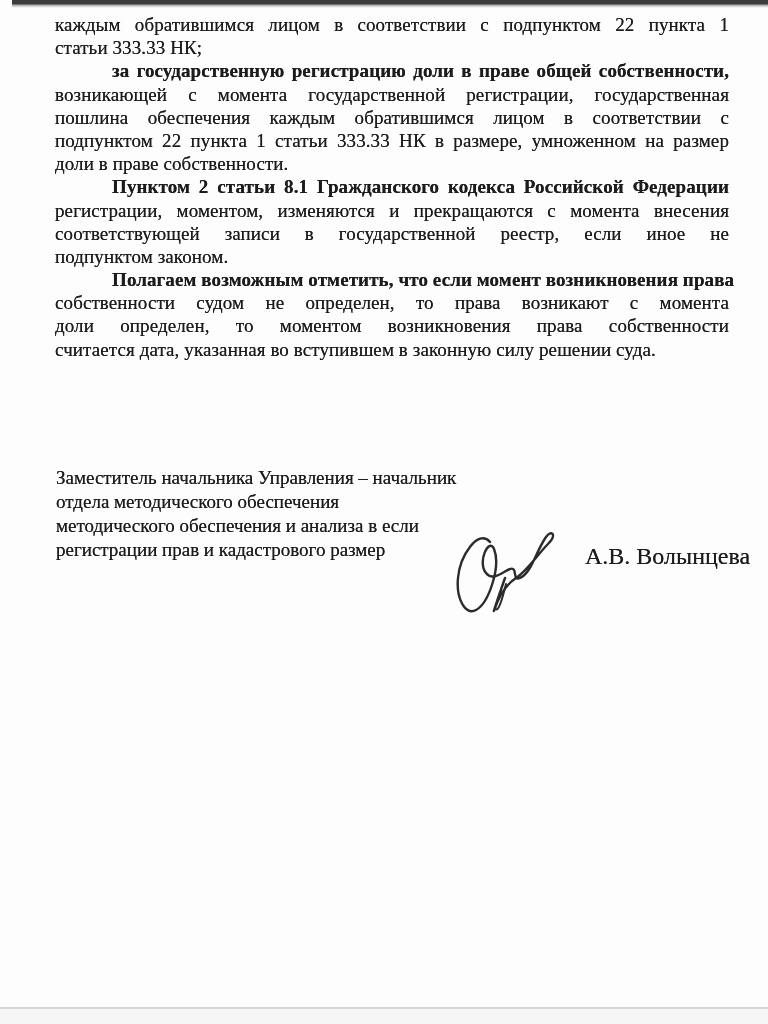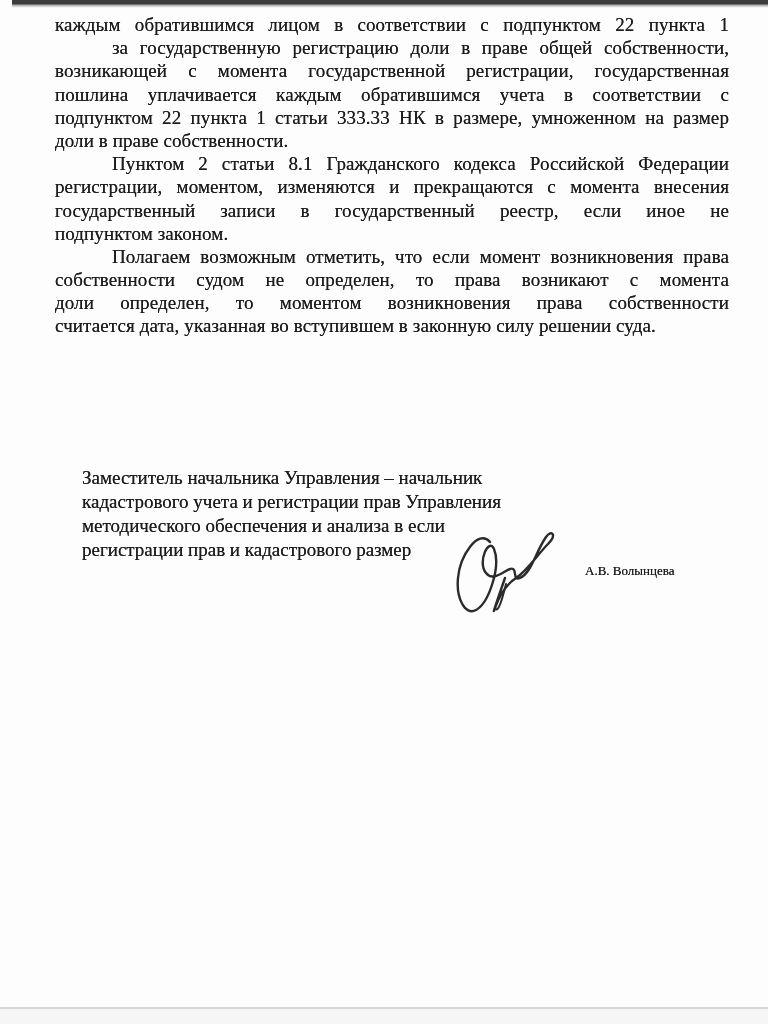--- a/index.html
+++ b/index.html
@@ -51,41 +51,42 @@
     text-align: justify;
     text-align-last: justify;
     white-space: nowrap;
     height: 23.2px;
   }
   .tline.para-end {
     text-align-last: left;
   }
   .tline.indent {
     text-indent: 57px;
+    font-weight: bold;
   }
 
   
   .signoff {
     position: absolute;
     top: 466px;
-    left: 82px;
+    left: 56px;
     width: 480px;
     font-size: 19px;
     line-height: 24px;
     text-shadow: 0 0 0.6px rgba(20,20,20,0.85);
   }
   .signoff .sline {
     white-space: nowrap;
     height: 24px;
   }
   .sign-name {
     position: absolute;
-    top: 559px;
+    top: 544px;
     left: 585px;
-    font-size: 13px;
+    font-size: 24px;
     line-height: 24px;
     white-space: nowrap;
     text-shadow: 0 0 0.6px rgba(20,20,20,0.85);
   }
   .signature-wrap {
     position: absolute;
     top: 520px;
     left: 448px;
     width: 112px;
     height: 104px;
@@ -96,38 +97,39 @@
     height: 100%;
   }
 </style>
 </head>
 <body>
 
 <div class="scan-strip-top"></div>
 
 <div class="doc-body">
   <div class="tline">каждым обратившимся лицом в соответствии с подпунктом 22 пункта 1</div>
+  <div class="tline para-end">статьи 333.33 НК;</div>
   <div class="tline indent">за государственную регистрацию доли в праве общей собственности,</div>
   <div class="tline">возникающей с момента государственной регистрации, государственная</div>
-  <div class="tline">пошлина уплачивается каждым обратившимся учета в соответствии с</div>
+  <div class="tline">пошлина обеспечения каждым обратившимся лицом в соответствии с</div>
   <div class="tline">подпунктом 22 пункта 1 статьи 333.33 НК в размере, умноженном на размер</div>
   <div class="tline para-end">доли в праве собственности.</div>
   <div class="tline indent">Пунктом 2 статьи 8.1 Гражданского кодекса Российской Федерации</div>
   <div class="tline">регистрации, моментом, изменяются и прекращаются с момента внесения</div>
-  <div class="tline">государственный записи в государственный реестр, если иное не</div>
+  <div class="tline">соответствующей записи в государственной реестр, если иное не</div>
   <div class="tline para-end">подпунктом законом.</div>
   <div class="tline indent">Полагаем возможным отметить, что если момент возникновения права</div>
   <div class="tline">собственности судом не определен, то права возникают с момента</div>
   <div class="tline">доли определен, то моментом возникновения права собственности</div>
   <div class="tline para-end">считается дата, указанная во вступившем в законную силу решении суда.</div>
 </div>
 
 <div class="signoff">
   <div class="sline">Заместитель начальника Управления – начальник</div>
-  <div class="sline">кадастрового учета и регистрации прав Управления</div>
+  <div class="sline">отдела методического обеспечения</div>
   <div class="sline">методического обеспечения и анализа в если</div>
   <div class="sline">регистрации прав и кадастрового размер</div>
 </div>
 
 <div class="signature-wrap">
   <svg viewBox="0 0 112 104" xmlns="http://www.w3.org/2000/svg">
     <path d="M 42 22
              C 30 8, 12 36, 10 58
              C 8 78, 17 96, 28 90
              C 41 83, 53 46, 46 29

